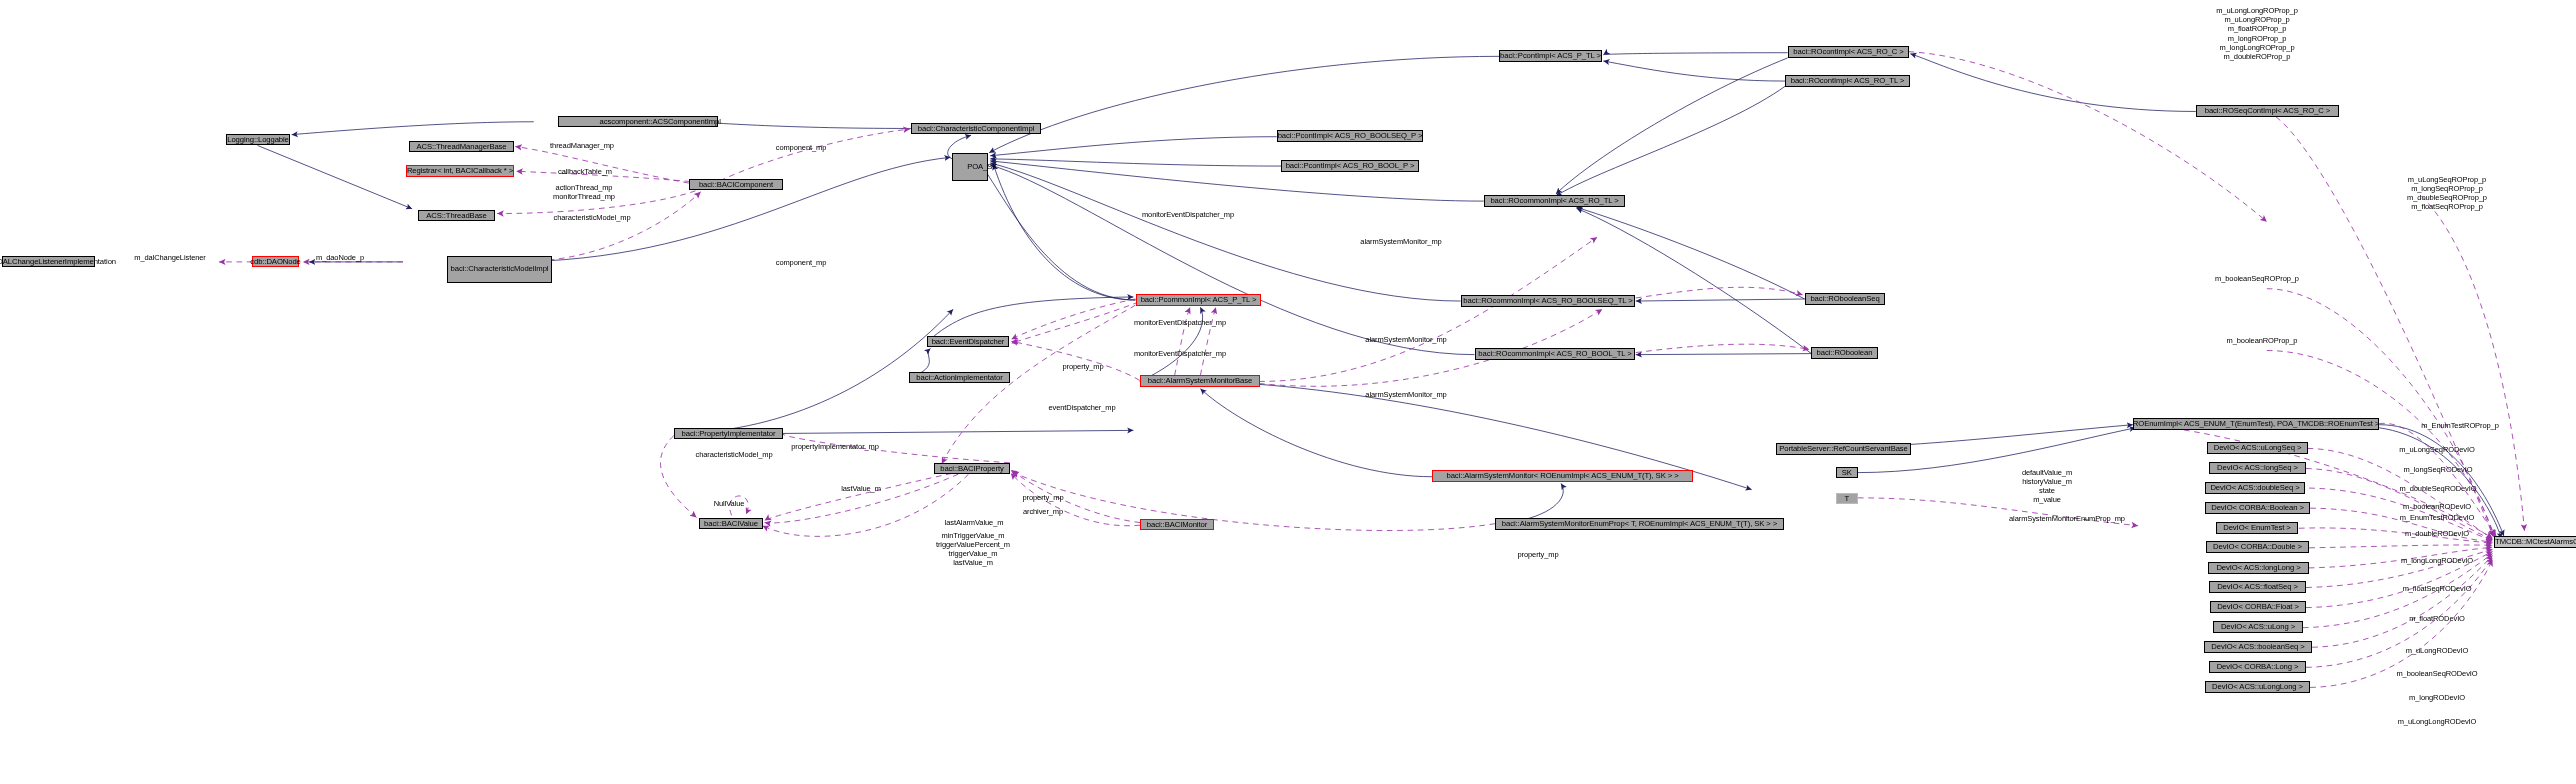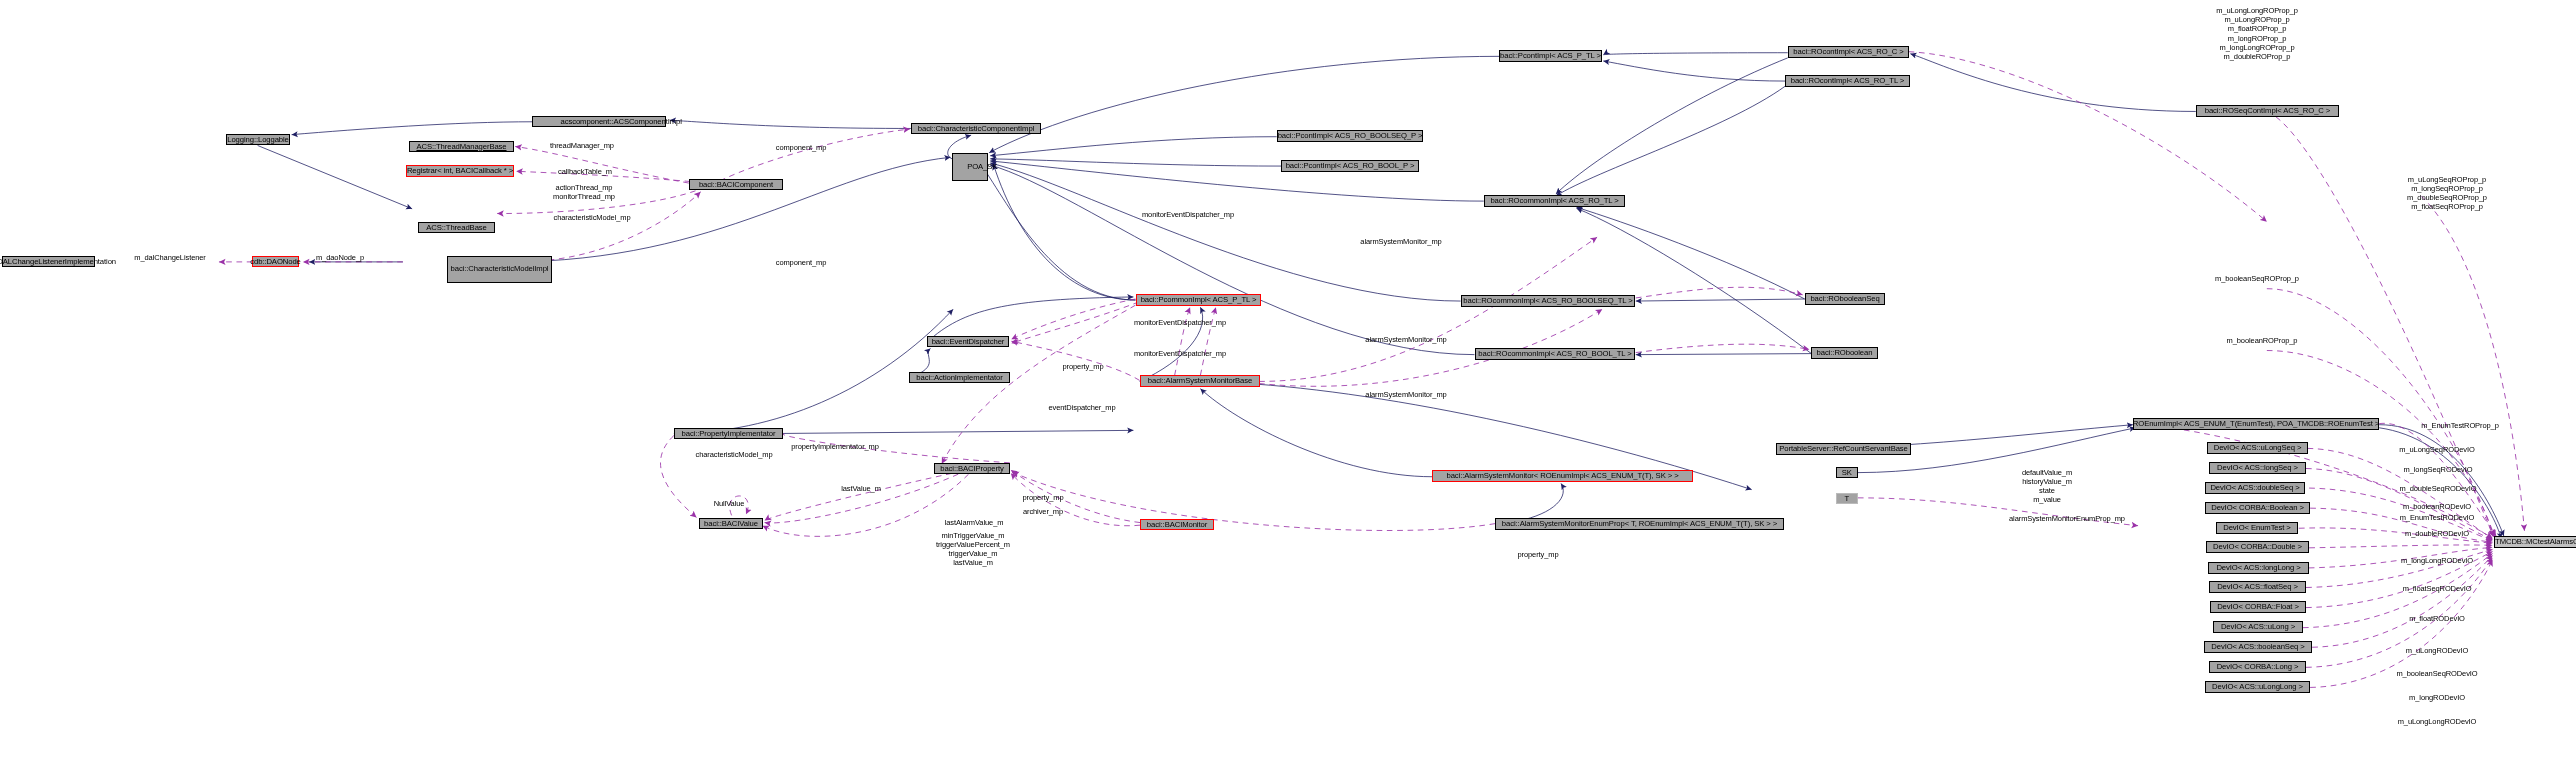--- a/index.html
+++ b/index.html
@@ -141,24 +141,24 @@
       <path d="M4400,680 C 4580,680 4780,850 4842,1042"></path>
       <path d="M4700,380 C 4820,500 4880,800 4900,1030"></path>
     </g>
   </svg>
 
   <div id="node-layer">
       <div class="node" style="left: 2.1px; top: 256px; width: 93px; height: 11.3px;">cdb::DALChangeListenerImplementation</div>
       <div class="node red" style="left: 252px; top: 256px; width: 47px; height: 11.3px;">cdb::DAONode</div>
       <div class="node" style="left: 403px; top: 256px; width: 105px; height: 27px; margin-left: 44px;">baci::CharacteristicModelImpl</div>
       <div class="node" style="left: 226px; top: 134px; width: 64px; height: 11.3px;">Logging::Loggable</div>
-      <div class="node" style="left: 532px; top: 116px; width: 134px; height: 11.3px; padding-left: 48px;">acscomponent::ACSComponentImpl</div>
-      <div class="node" style="left: 409px; top: 141px; width: 105px; height: 11.3px; text-decoration: underline;">ACS::ThreadManagerBase</div>
+      <div class="node" style="left: 558px; top: 116px; width: 160px; height: 11.3px; padding-left: 48px;">acscomponent::ACSComponentImpl</div>
+      <div class="node" style="left: 409px; top: 141px; width: 105px; height: 11.3px;">ACS::ThreadManagerBase</div>
       <div class="node red" style="left: 406px; top: 165px; width: 108px; height: 12.4px;">Registrar&lt; int, BACICallback * &gt;</div>
-      <div class="node" style="left: 418px; top: 222px; width: 77px; height: 11.3px;">ACS::ThreadBase</div>
+      <div class="node" style="left: 418px; top: 210px; width: 77px; height: 11.3px;">ACS::ThreadBase</div>
       <div class="node" style="left: 689px; top: 179px; width: 94px; height: 11.3px;">baci::BACIComponent</div>
       <div class="node" style="left: 911px; top: 123px; width: 130px; height: 11.3px;">baci::CharacteristicComponentImpl</div>
       <div class="node" style="left: 952px; top: 153px; width: 36px; height: 28px; padding-left: 28px;">POA_SK</div>
       <div class="node" style="left: 1277px; top: 130px; width: 146px; height: 12.4px;">baci::PcontImpl&lt; ACS_RO_BOOLSEQ_P &gt;</div>
       <div class="node" style="left: 1281px; top: 160px; width: 138px; height: 12.4px;">baci::PcontImpl&lt; ACS_RO_BOOL_P &gt;</div>
       <div class="node" style="left: 1499px; top: 50px; width: 103px; height: 12.4px;">baci::PcontImpl&lt; ACS_P_TL &gt;</div>
       <div class="node" style="left: 1788px; top: 46px; width: 121px; height: 12.4px;">baci::ROcontImpl&lt; ACS_RO_C &gt;</div>
       <div class="node" style="left: 1785px; top: 75px; width: 125px; height: 12.4px;">baci::ROcontImpl&lt; ACS_RO_TL &gt;</div>
       <div class="node" style="left: 2196px; top: 105px; width: 143px; height: 12.4px;">baci::ROSeqContImpl&lt; ACS_RO_C &gt;</div>
       <div class="node" style="left: 1484px; top: 195px; width: 141px; height: 12.4px;">baci::ROcommonImpl&lt; ACS_RO_TL &gt;</div>

